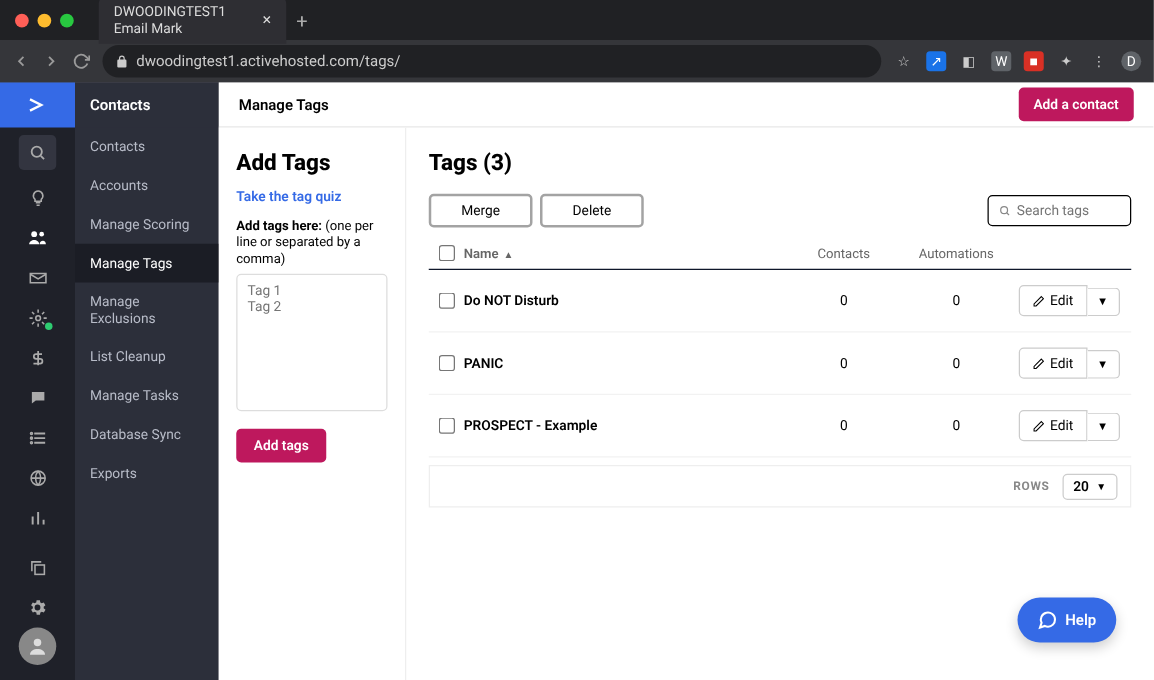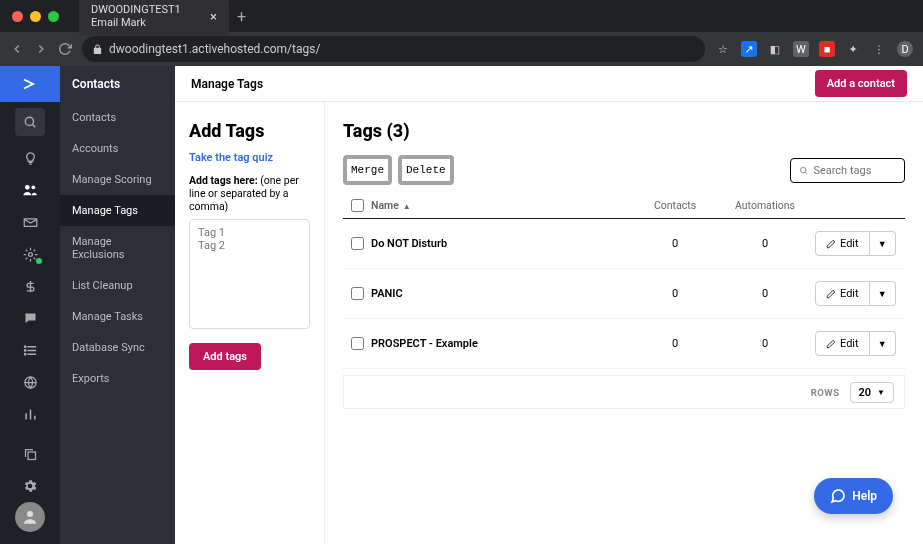--- a/index.html
+++ b/index.html
@@ -54,36 +54,36 @@
 .left-col { width: 150px; padding: 18px 14px; border-right: 1px solid #eee; }
 .left-col h2 { font-size: 18px; font-weight: 800; margin-bottom: 10px; }
 .quiz-link { color: #356ae6; font-size: 11px; font-weight: 600; text-decoration: none; display: block; margin-bottom: 10px; }
 .hint { font-size: 10.5px; margin-bottom: 6px; }
 .hint b { font-weight: 700; }
 .tag-area { width: 100%; height: 110px; border: 1px solid #ddd; border-radius: 4px; padding: 6px 8px; font-size: 11px; color: #555; resize: none; font-family: inherit; }
 
 .right-col { flex: 1; padding: 18px 18px; display: flex; flex-direction: column; }
 .right-col h2 { font-size: 18px; font-weight: 800; margin-bottom: 14px; }
 .action-row { display: flex; align-items: center; margin-bottom: 8px; }
-.btn-secondary { background: #fff; border: 4px solid #a3a3a3; border-radius: 4px; padding: 5px 4px; font-size: 11px; cursor: pointer; margin-right: 6px; font-family: Liberation Mono, monospace; }
+.btn-secondary { background: #fff; border: 2px solid #a3a3a3; border-radius: 4px; padding: 5px 24px; font-size: 11px; cursor: pointer; margin-right: 6px; }
 .action-row .spacer { flex: 1; }
 .search-box { border: 1px solid #000000; border-radius: 4px; padding: 5px 8px; display: flex; align-items: center; gap: 5px; width: 115px; }
 .search-box input { border: none; outline: none; font-size: 11px; width: 100%; }
 
 .table { font-size: 11px; }
 .thead { display: flex; align-items: center; border-bottom: 1px solid #0f172a; padding: 6px 0; color: #666; font-size: 10.5px; }
 .col-cb { width: 28px; display: flex; justify-content: center; }
 .col-name { flex: 1; font-weight: 600; }
 .col-name .sort { font-size: 8px; margin-left: 2px; }
 .col-contacts { width: 80px; text-align: center; }
 .col-auto { width: 100px; text-align: center; }
 .col-act { width: 90px; }
 .trow { display: flex; align-items: center; padding: 12px 0; border-bottom: 1px solid #f2f2f2; }
 .trow input[type=checkbox] { cursor: pointer; }
-.edit-wrap { display: flex; }
+.edit-wrap { display: flex; align-items: flex-end; }
 .btn-edit { border: 1px solid #ccc; border-radius: 4px 0 0 4px; padding: 5px 10px; font-size: 11px; background: #fff; display: flex; align-items: center; gap: 4px; cursor: pointer; }
 .btn-caret { border: 1px solid #ccc; border-left: none; border-radius: 0 4px 4px 0; padding: 5px 8px; font-size: 9px; background: #fff; cursor: pointer; }
 
 .pagination { margin-top: 6px; border: 1px solid #eee; height: 34px; display: flex; align-items: center; justify-content: flex-end; padding: 0 10px; gap: 10px; }
 .rows-label { font-size: 9.5px; color: #888; font-weight: 700; letter-spacing: 0.5px; }
 .rows-select { border: 1px solid #ccc; border-radius: 4px; padding: 3px 8px; font-size: 11px; display: flex; align-items: center; gap: 6px; cursor: pointer; font-weight:600; }
 
 .help-fab { position: absolute; right: 30px; bottom: 30px; background: #356ae6; color: #fff; border-radius: 22px; padding: 10px 16px; display: flex; align-items: center; gap: 6px; font-size: 12px; font-weight: 600; box-shadow: 0 4px 10px rgba(0,0,0,0.2); cursor: pointer; }
 
 svg { display:block; }

